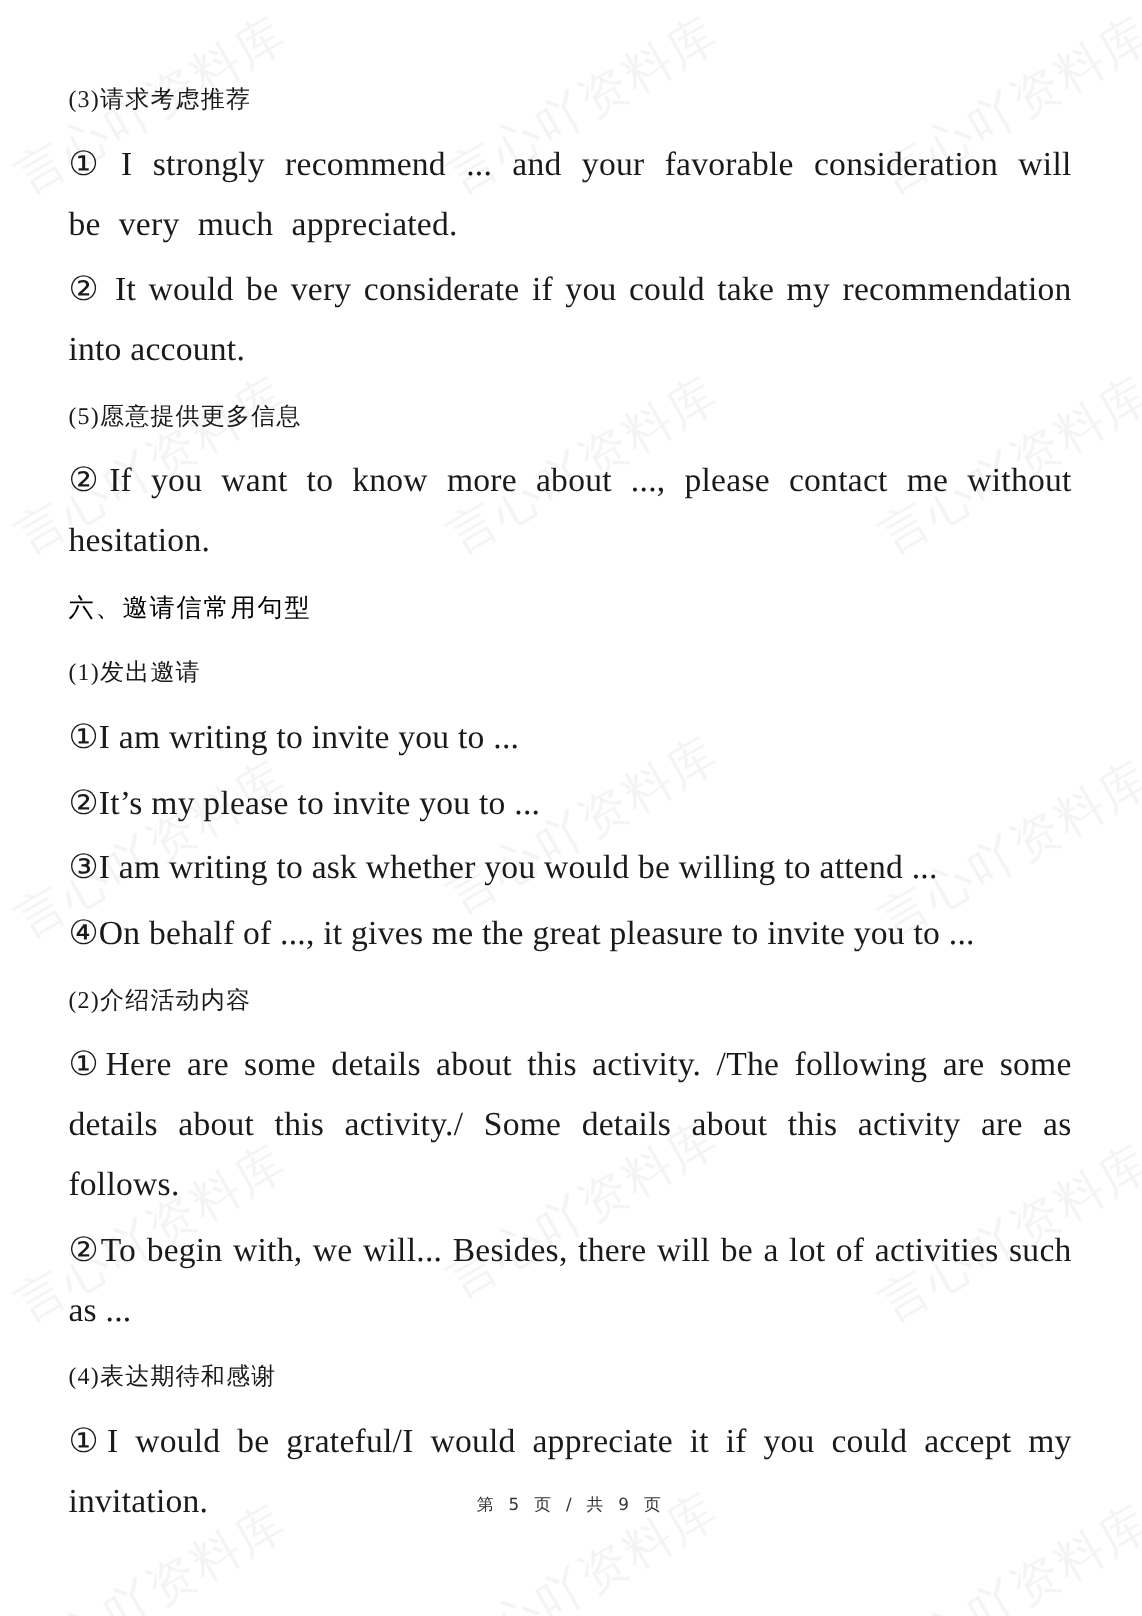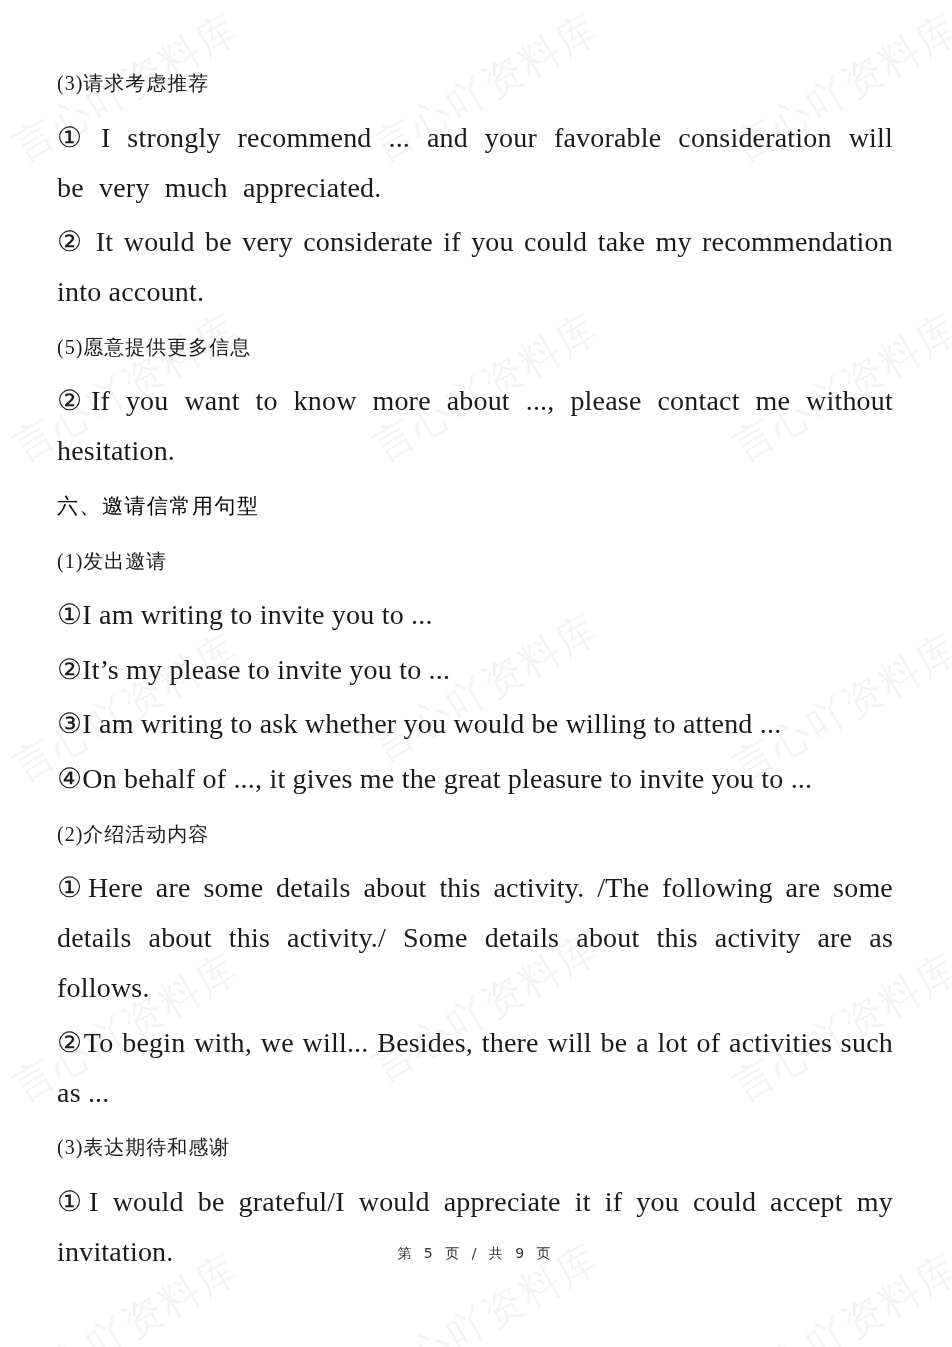--- a/index.html
+++ b/index.html
@@ -45,17 +45,17 @@
   <div class="line">②If you want to know more about ..., please contact me without hesitation.</div>
   <div class="section">六、邀请信常用句型</div>
   <div class="heading">(1)发出邀请</div>
   <div class="line">①I am writing to invite you to ...</div>
   <div class="line">②It’s my please to invite you to ...</div>
   <div class="line">③I am writing to ask whether you would be willing to attend ...</div>
   <div class="line">④On behalf of ..., it gives me the great pleasure to invite you to ...</div>
   <div class="heading">(2)介绍活动内容</div>
   <div class="line">①Here are some details about this activity. /The following are some details about this activity./ Some details about this activity are as follows.</div>
   <div class="line">②To begin with, we will... Besides, there will be a lot of activities such as ...</div>
-  <div class="heading">(3)表达期待和感谢</div>
+  <div class="heading">(4)表达期待和感谢</div>
   <div class="line">①I would be grateful/I would appreciate it if you could accept my invitation.</div>
 </div>
 
 <div class="footer">第 5 页 / 共 9 页</div>
 
 </body></html>

